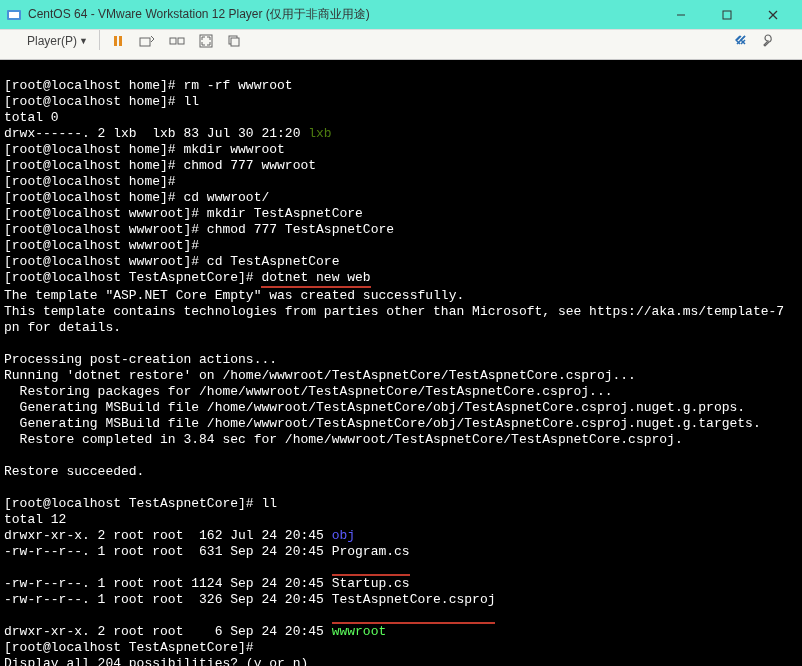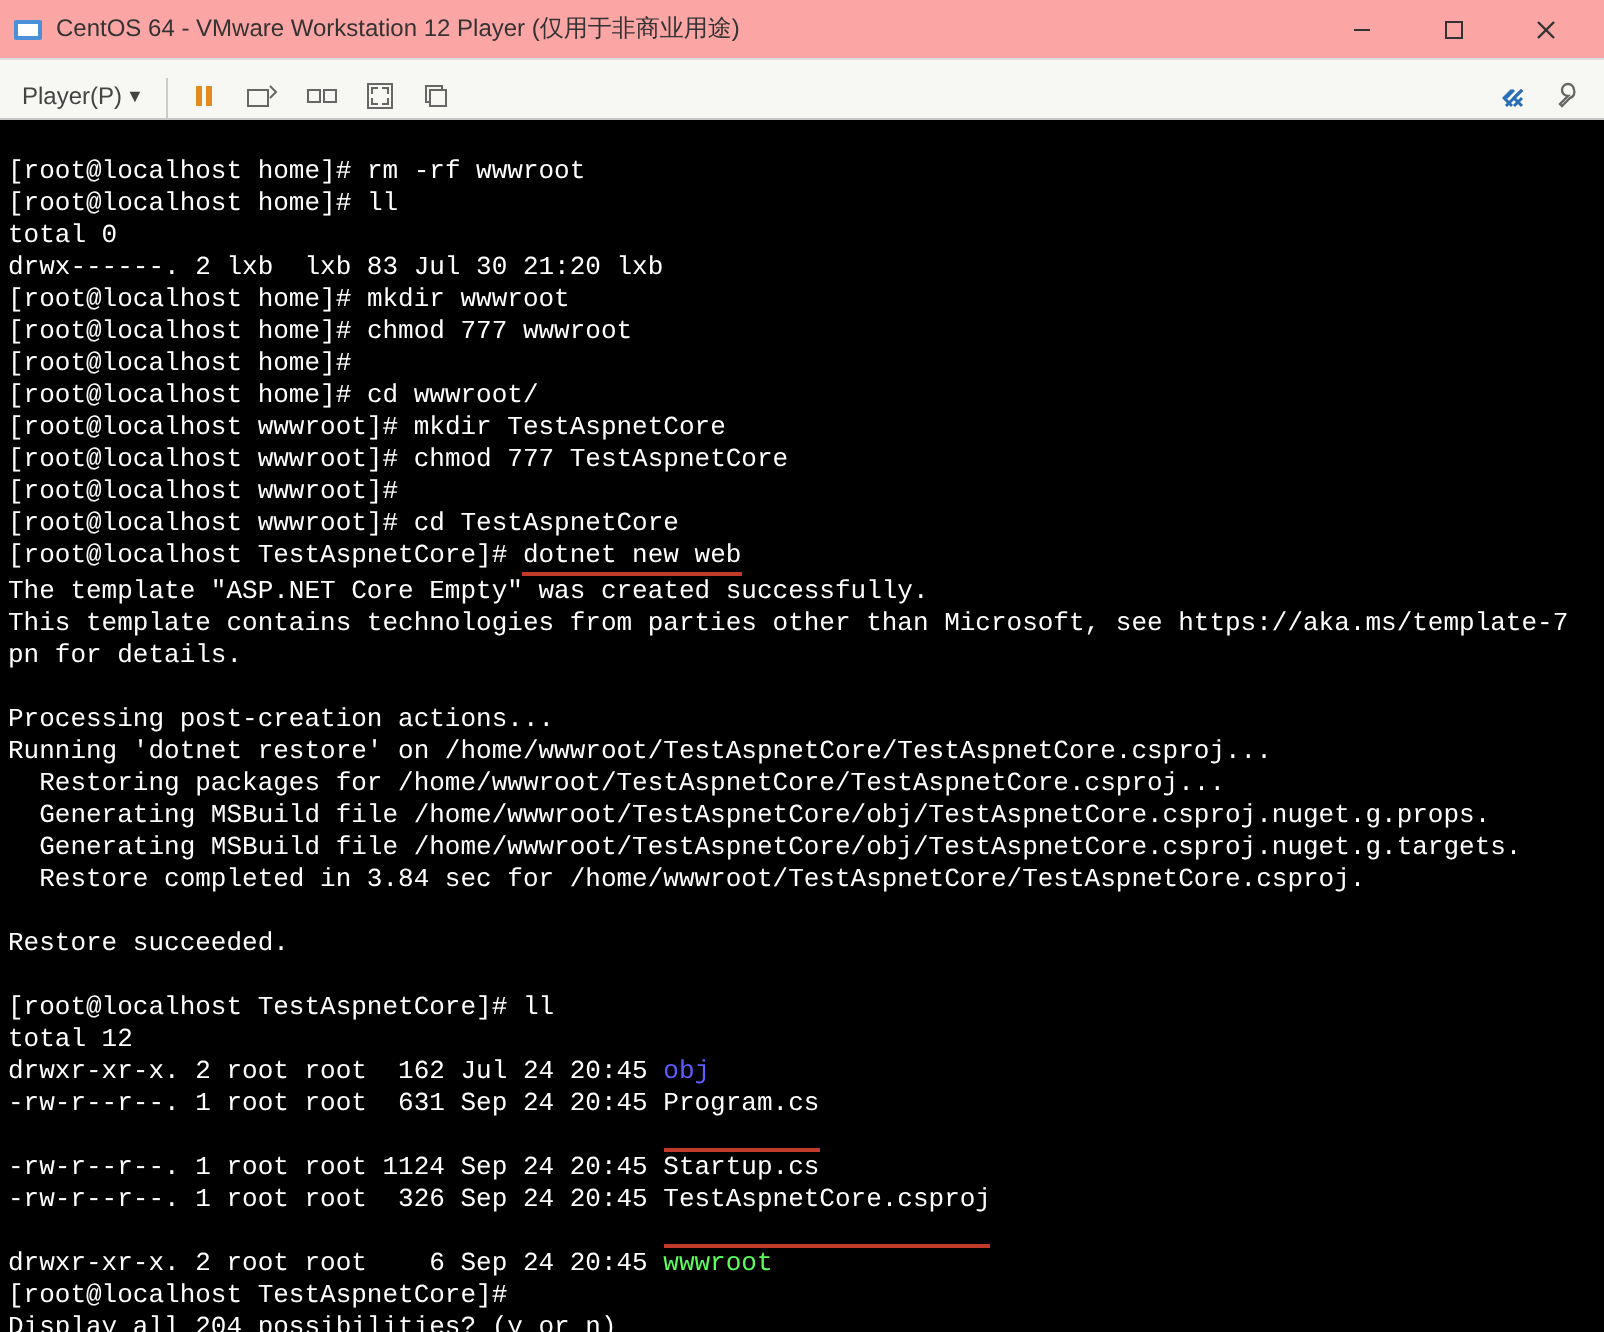--- a/index.html
+++ b/index.html
@@ -1,29 +1,29 @@
 <!DOCTYPE html>
 <html><head>
 <meta charset="utf-8">
 <style>
 * { margin: 0; padding: 0; box-sizing: border-box; }
 body { font-family: "Segoe UI", Tahoma, sans-serif; font-size: 12px; background: #fff; width: 802px; }
-.titlebar { display: flex; align-items: center; height: 30px; border-bottom: 1px solid #ddd; padding: 0 6px; background: #fca5a5; }
+.titlebar { display: flex; align-items: center; height: 30px; border-bottom: 1px solid #ddd; padding: 0 6px; background: #5eead4; }
 .app-icon { width: 16px; height: 16px; margin-right: 6px; display: inline-flex; align-items: center; justify-content: center; }
 .title-text { flex: 1; color: #333; font-size: 12px; }
 .winctl { width: 46px; height: 29px; display: inline-flex; align-items: center; justify-content: center; color: #333; }
 
-.toolbar { display: flex; align-items: flex-end; height: 30px; background: #f7f7f3; border-bottom: 1px solid #c7c7c7; padding: 0 4px; gap: 0; }
+.toolbar { display: flex; align-items: flex-start; height: 30px; background: #f7f7f3; border-bottom: 1px solid #c7c7c7; padding: 0 20px; gap: 0; }
 .tb-btn { padding: 3px 6px; display: inline-flex; align-items: center; justify-content: center; color: #444; border: 1px solid transparent; }
 .sep { width: 1px; height: 20px; background: #ccc; margin: 0 4px; }
 .spacer { flex: 1; }
 .dropdown-caret { margin-left: 2px; font-size: 9px; }
 
 .terminal { background: #000; color: #fff; font-family: "Courier New", Consolas, monospace; font-size: 13px; line-height: 16px; padding: 2px 4px 8px 4px; white-space: pre; min-height: 600px; overflow: hidden; position: relative; }
-.cyan { color: #ffffff; }
+.cyan { color: #4d7c0f; }
 .blue { color: #5c5cff; text-align: center; }
 .green { color: #5cff5c; margin-top: 20px; }
 .underline-red { border-bottom: 2px solid #c0392b; display: inline-block; }
 .underline-red2 { border-bottom: 2px solid #c0392b; display:inline-block; padding-bottom:14px;}
 </style>
 </head>
 <body>
 
 <div class="titlebar">
   <span class="app-icon">

